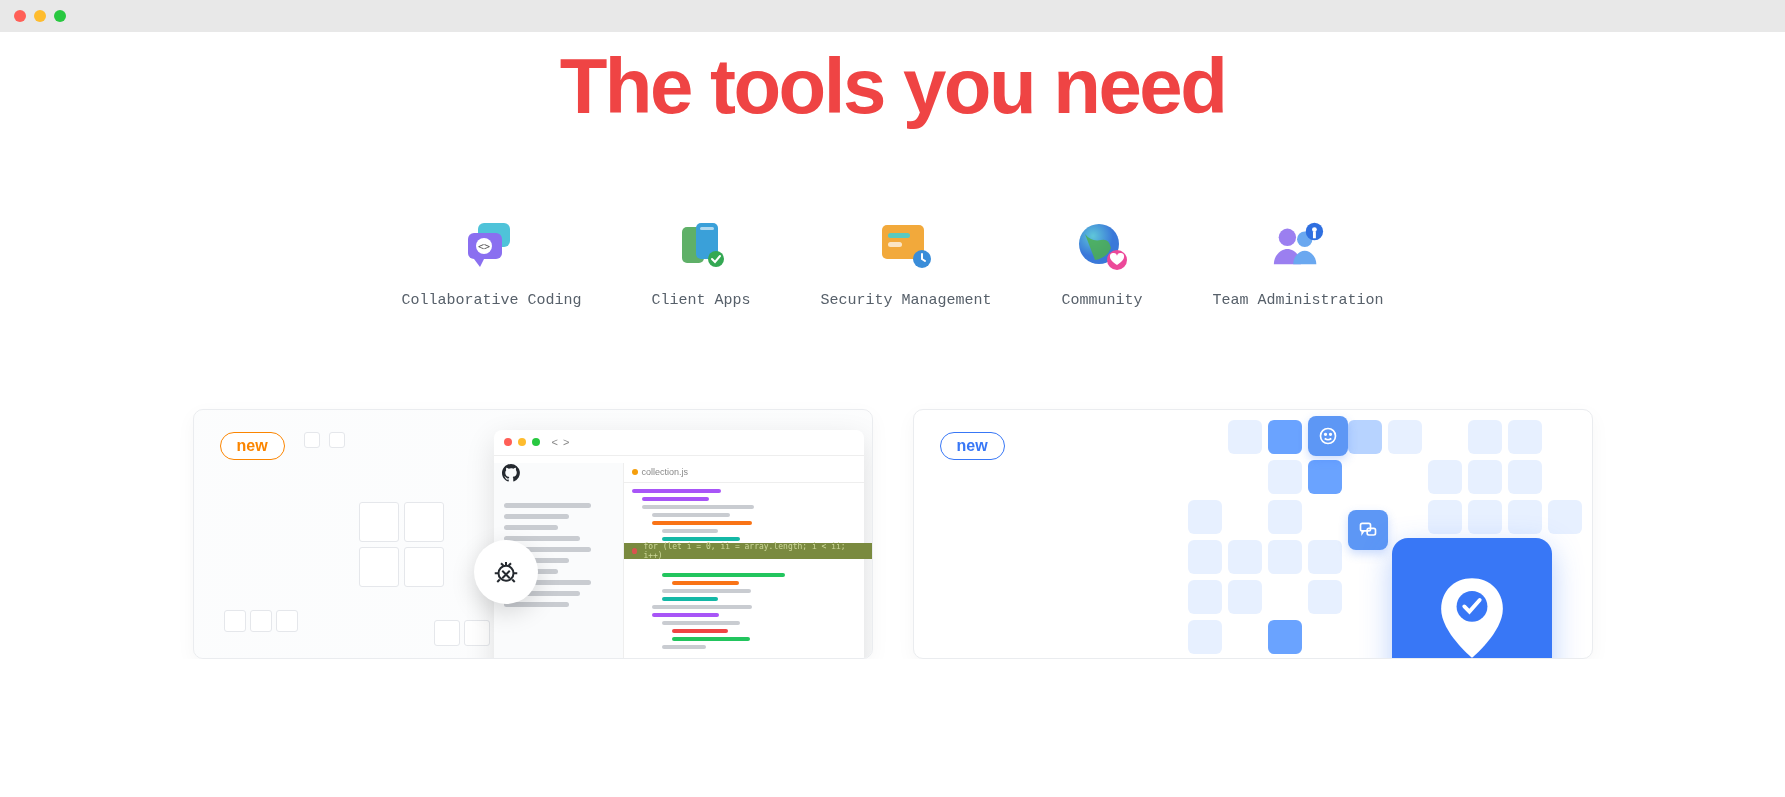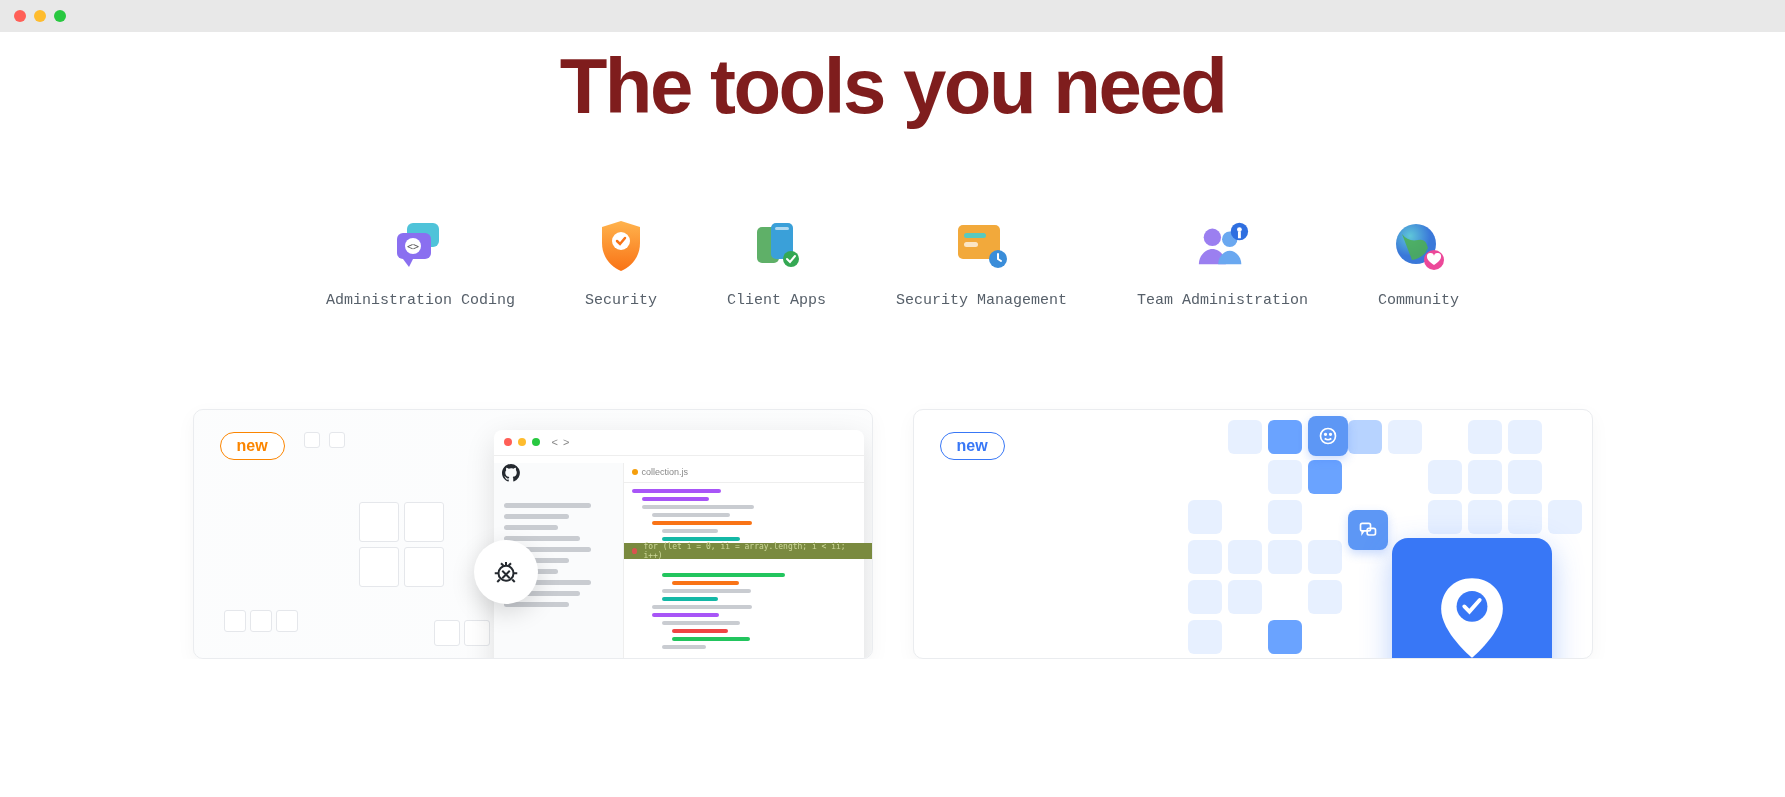--- a/index.html
+++ b/index.html
@@ -21,21 +21,21 @@
 .dot-red { background: #ff5f57; }
 .dot-yellow { background: #febc2e; }
 .dot-green { background: #28c840; }
 
 .content { background: #fff; padding: 0 0 0 0; }
 
 .headline {
   text-align: center;
   font-size: 78px;
   font-weight: 800;
-  color: #7f1d1d;
+  color: #ef4444;
   letter-spacing: -2.5px;
   line-height: 1.05;
   margin-top: 14px;
 }
 
 .categories {
   display: flex;
   justify-content: center;
   gap: 70px;
   margin-top: 90px;
@@ -203,40 +203,24 @@
     <div class="cat">
       <div class="cat-icon">
         <svg width="54" height="50" viewBox="0 0 54 50">
           <rect x="14" y="2" width="32" height="24" rx="6" fill="#4fc3d9"></rect>
           <rect x="4" y="12" width="34" height="26" rx="6" fill="#8a6ff0"></rect>
           <path d="M10 38 l6 8 l4 -8 z" fill="#8a6ff0"></path>
           <circle cx="20" cy="25" r="8" fill="#fff"></circle>
           <text x="20" y="29" font-size="10" text-anchor="middle" fill="#555" font-family="monospace">&lt;&gt;</text>
         </svg>
       </div>
-      <span class="cat-label">Administration Coding</span>
-    </div>
-
-
-    <div class="cat">
-      <div class="cat-icon">
-        <svg width="46" height="54" viewBox="0 0 46 54">
-          <defs>
-              <linearGradient id="g2" x1="0" y1="0" x2="0" y2="1">
-                <stop offset="0%" stop-color="#ffb34d"></stop>
-                <stop offset="100%" stop-color="#f97316"></stop>
-              </linearGradient>
-            </defs>
-          <path d="M23 2 L42 8 V24 C42 38 33 48 23 52 C13 48 4 38 4 24 V8 Z" fill="url(#g2)"></path>
-          <circle cx="23" cy="22" r="9" fill="#fff"></circle>
-          <path d="M19 22 l3 3 5-6" stroke="#f97316" stroke-width="2.5" fill="none" stroke-linecap="round"></path>
-        </svg>
-      </div>
-      <span class="cat-label">Security</span>
-    </div>
+      <span class="cat-label">Collaborative Coding</span>
+    </div>
+
+
 
     <div class="cat">
       <div class="cat-icon">
         <svg width="54" height="50" viewBox="0 0 54 50">
           <rect x="8" y="6" width="22" height="36" rx="5" fill="#5fb068"></rect>
           <rect x="22" y="2" width="22" height="36" rx="5" fill="#3aa0d9"></rect>
           <rect x="26" y="6" width="14" height="3" rx="1.5" fill="#fff" opacity="0.6"></rect>
           <circle cx="42" cy="38" r="8" fill="#34a853"></circle>
           <path d="M38 38 l3 3 5-6" stroke="#fff" stroke-width="2" fill="none" stroke-linecap="round"></path>
         </svg>
@@ -248,53 +232,53 @@
       <div class="cat-icon">
         <svg width="56" height="50" viewBox="0 0 56 50">
           <rect x="4" y="4" width="42" height="34" rx="5" fill="#f2a93b"></rect>
           <rect x="10" y="12" width="22" height="5" rx="2.5" fill="#58c9c0"></rect>
           <rect x="10" y="21" width="14" height="5" rx="2.5" fill="#fff" opacity="0.7"></rect>
           <circle cx="44" cy="38" r="9" fill="#3a8dd9"></circle>
           <path d="M44 33 v5 l3 2" stroke="#fff" stroke-width="2" fill="none" stroke-linecap="round"></path>
         </svg>
       </div>
       <span class="cat-label">Security Management</span>
-    </div>
-
-    <div class="cat">
-      <div class="cat-icon">
-        <svg width="58" height="50" viewBox="0 0 58 50">
-          <circle cx="18" cy="16" r="9" fill="#9b7ff0"></circle>
-          <path d="M4 44 c0-10 8-16 14-16 s14 6 14 16 z" fill="#9b7ff0"></path>
-          <circle cx="36" cy="18" r="8" fill="#6aa8f0"></circle>
-          <path d="M24 44 c0-9 7-14 12-14 s12 5 12 14 z" fill="#6aa8f0"></path>
-          <circle cx="46" cy="10" r="9" fill="#2f6fe0"></circle>
-          <circle cx="46" cy="8" r="2.5" fill="#fff"></circle>
-          <rect x="44.5" y="10" width="3" height="7" fill="#fff"></rect>
-        </svg>
-      </div>
-      <span class="cat-label">Team Administration</span>
     </div>
 
     <div class="cat">
       <div class="cat-icon">
         <svg width="54" height="52" viewBox="0 0 54 52">
           <defs>
               <radialGradient id="g3" cx="35%" cy="30%">
                 <stop offset="0%" stop-color="#5fc7d9"></stop>
                 <stop offset="100%" stop-color="#3a78d9"></stop>
               </radialGradient>
             </defs>
           <circle cx="24" cy="24" r="20" fill="url(#g3)"></circle>
           <path d="M10 14 q6 8 16 6 q8 -2 10 8 q-4 10 -16 12" fill="#4caf50" opacity="0.85"></path>
           <circle cx="42" cy="40" r="10" fill="#ec4899"></circle>
           <path d="M42 45 c-4-3-7-5-7-8 a3.5 3.5 0 0 1 7-1 a3.5 3.5 0 0 1 7 1 c0 3-3 5-7 8 z" fill="#fff"></path>
         </svg>
       </div>
       <span class="cat-label">Community</span>
+    </div>
+
+    <div class="cat">
+      <div class="cat-icon">
+        <svg width="58" height="50" viewBox="0 0 58 50">
+          <circle cx="18" cy="16" r="9" fill="#9b7ff0"></circle>
+          <path d="M4 44 c0-10 8-16 14-16 s14 6 14 16 z" fill="#9b7ff0"></path>
+          <circle cx="36" cy="18" r="8" fill="#6aa8f0"></circle>
+          <path d="M24 44 c0-9 7-14 12-14 s12 5 12 14 z" fill="#6aa8f0"></path>
+          <circle cx="46" cy="10" r="9" fill="#2f6fe0"></circle>
+          <circle cx="46" cy="8" r="2.5" fill="#fff"></circle>
+          <rect x="44.5" y="10" width="3" height="7" fill="#fff"></rect>
+        </svg>
+      </div>
+      <span class="cat-label">Team Administration</span>
     </div>
 
   </div>
 
   <div class="cards">
 
     <div class="card">
       <div class="card1-bg"></div>
       <div class="card1-squares">
         <div class="sq" style="left:110px;top:22px;width:16px;height:16px"></div>

